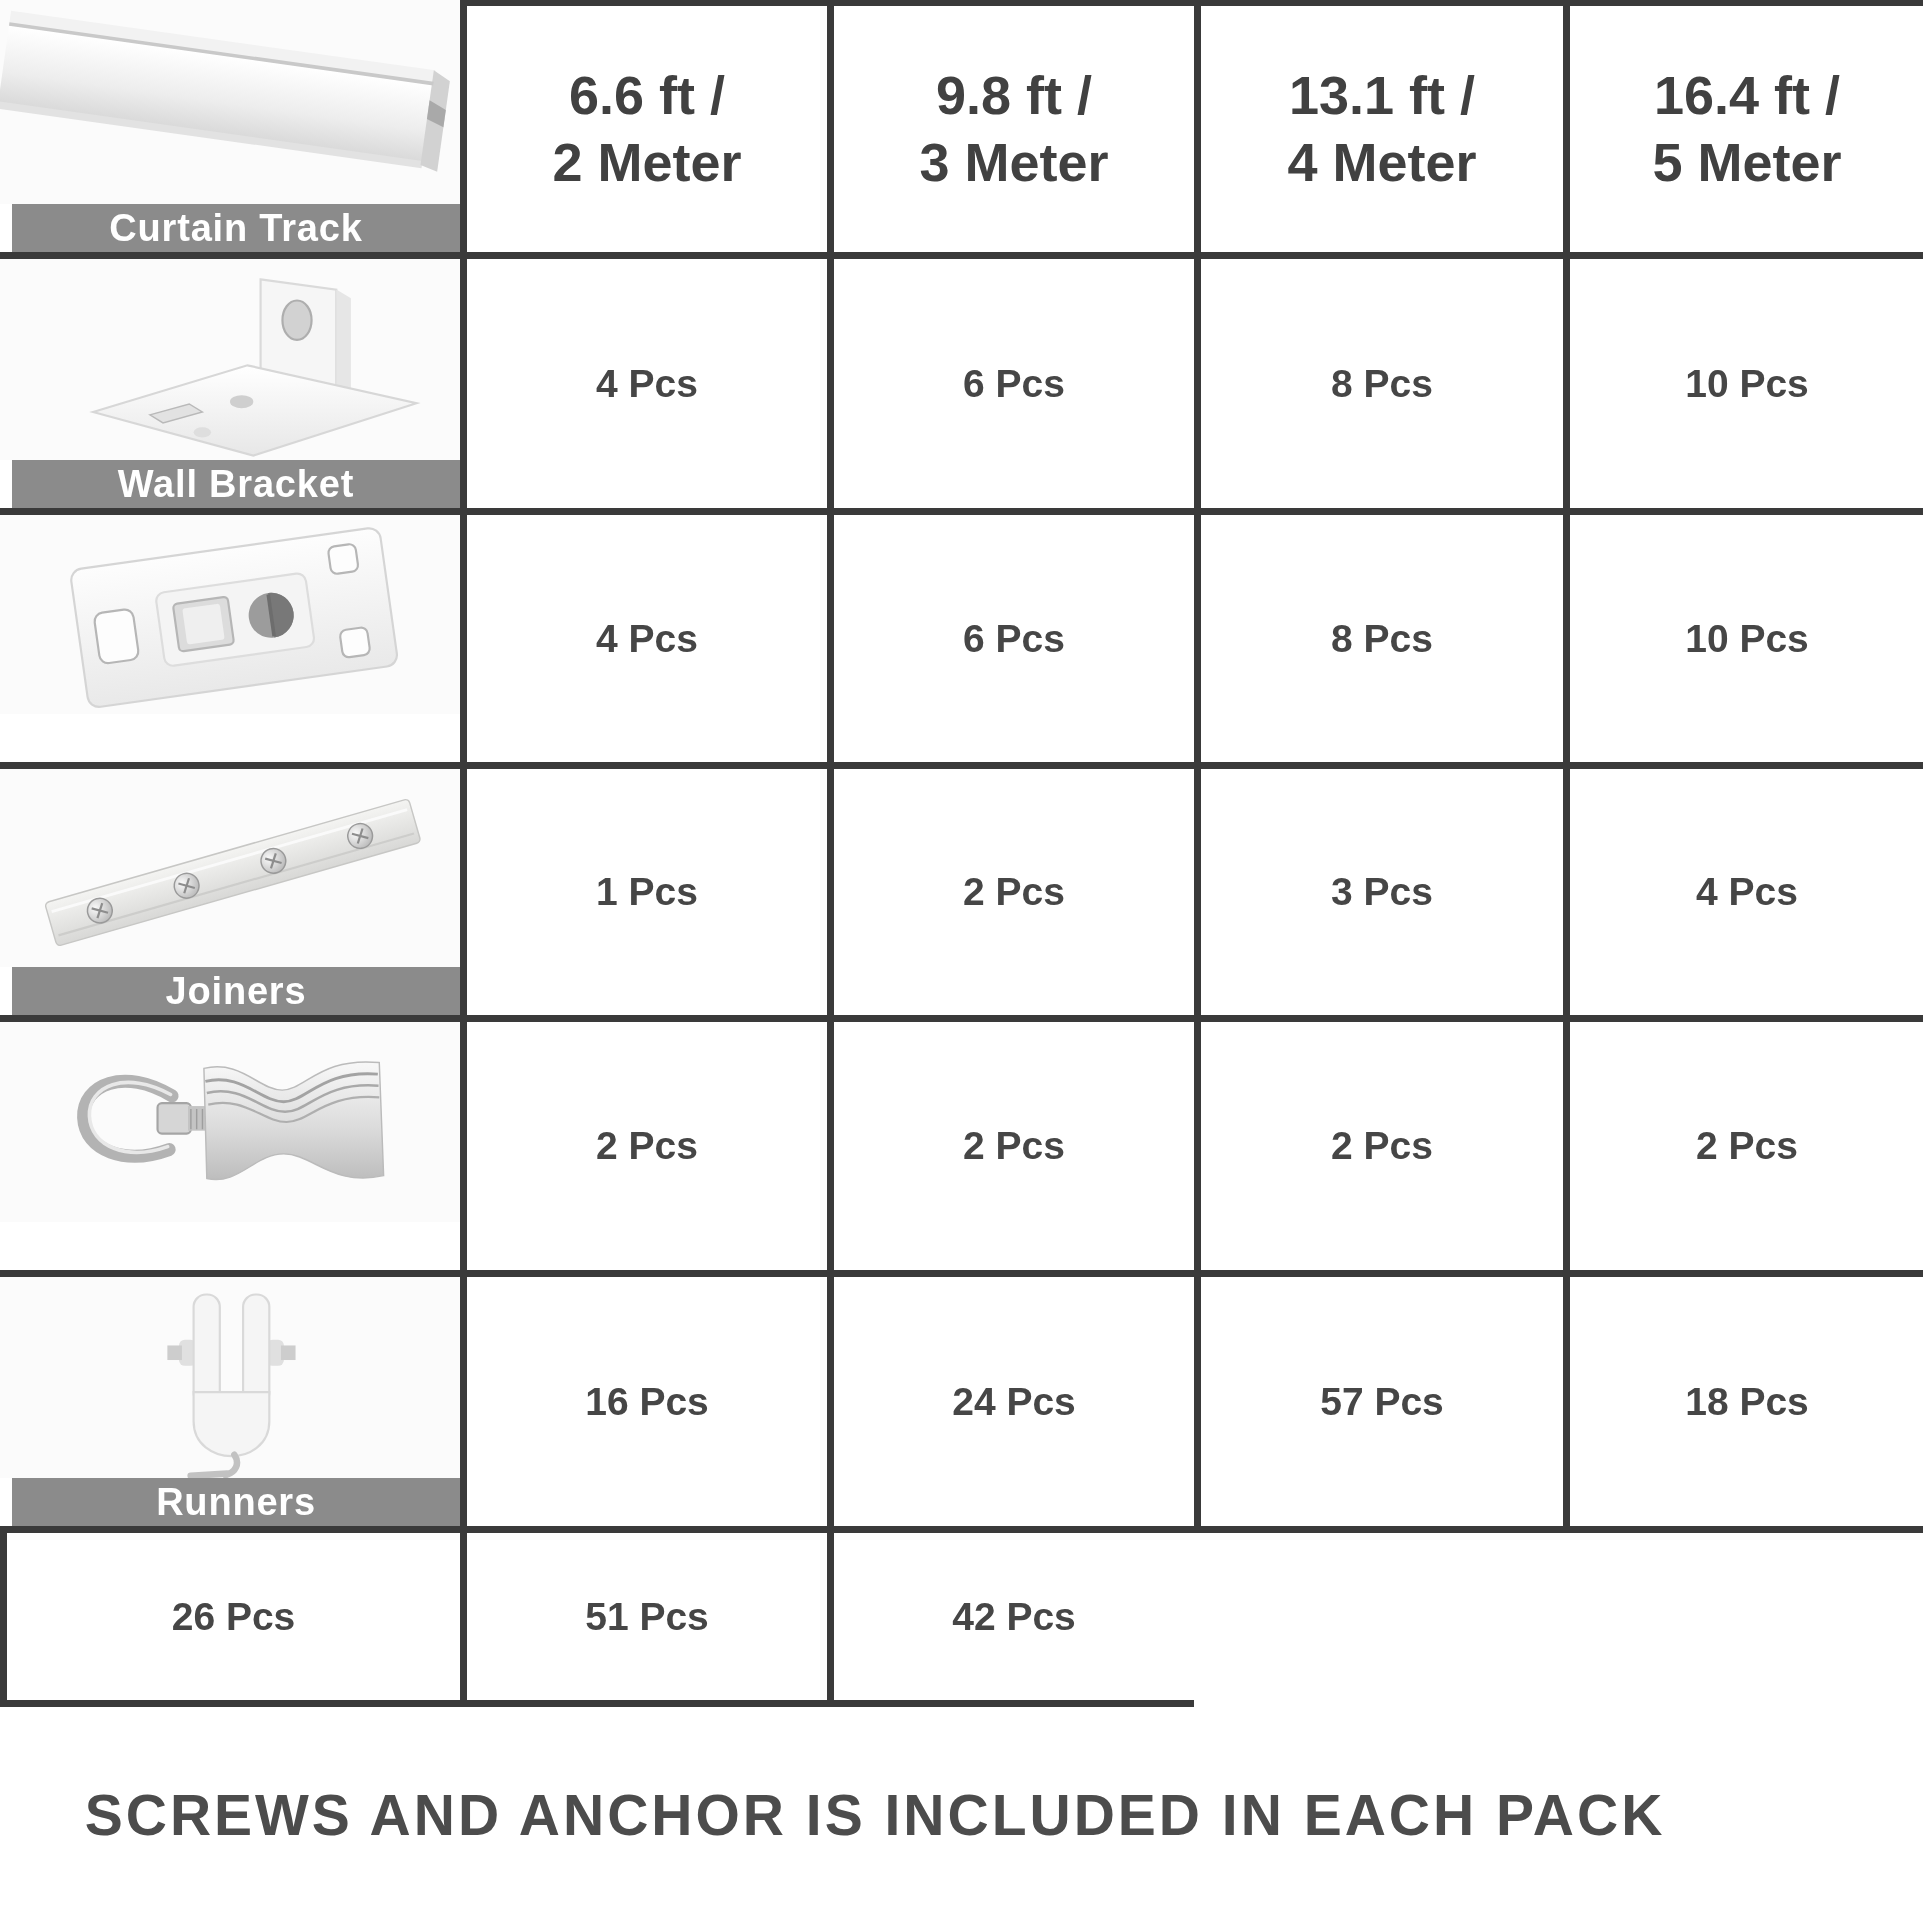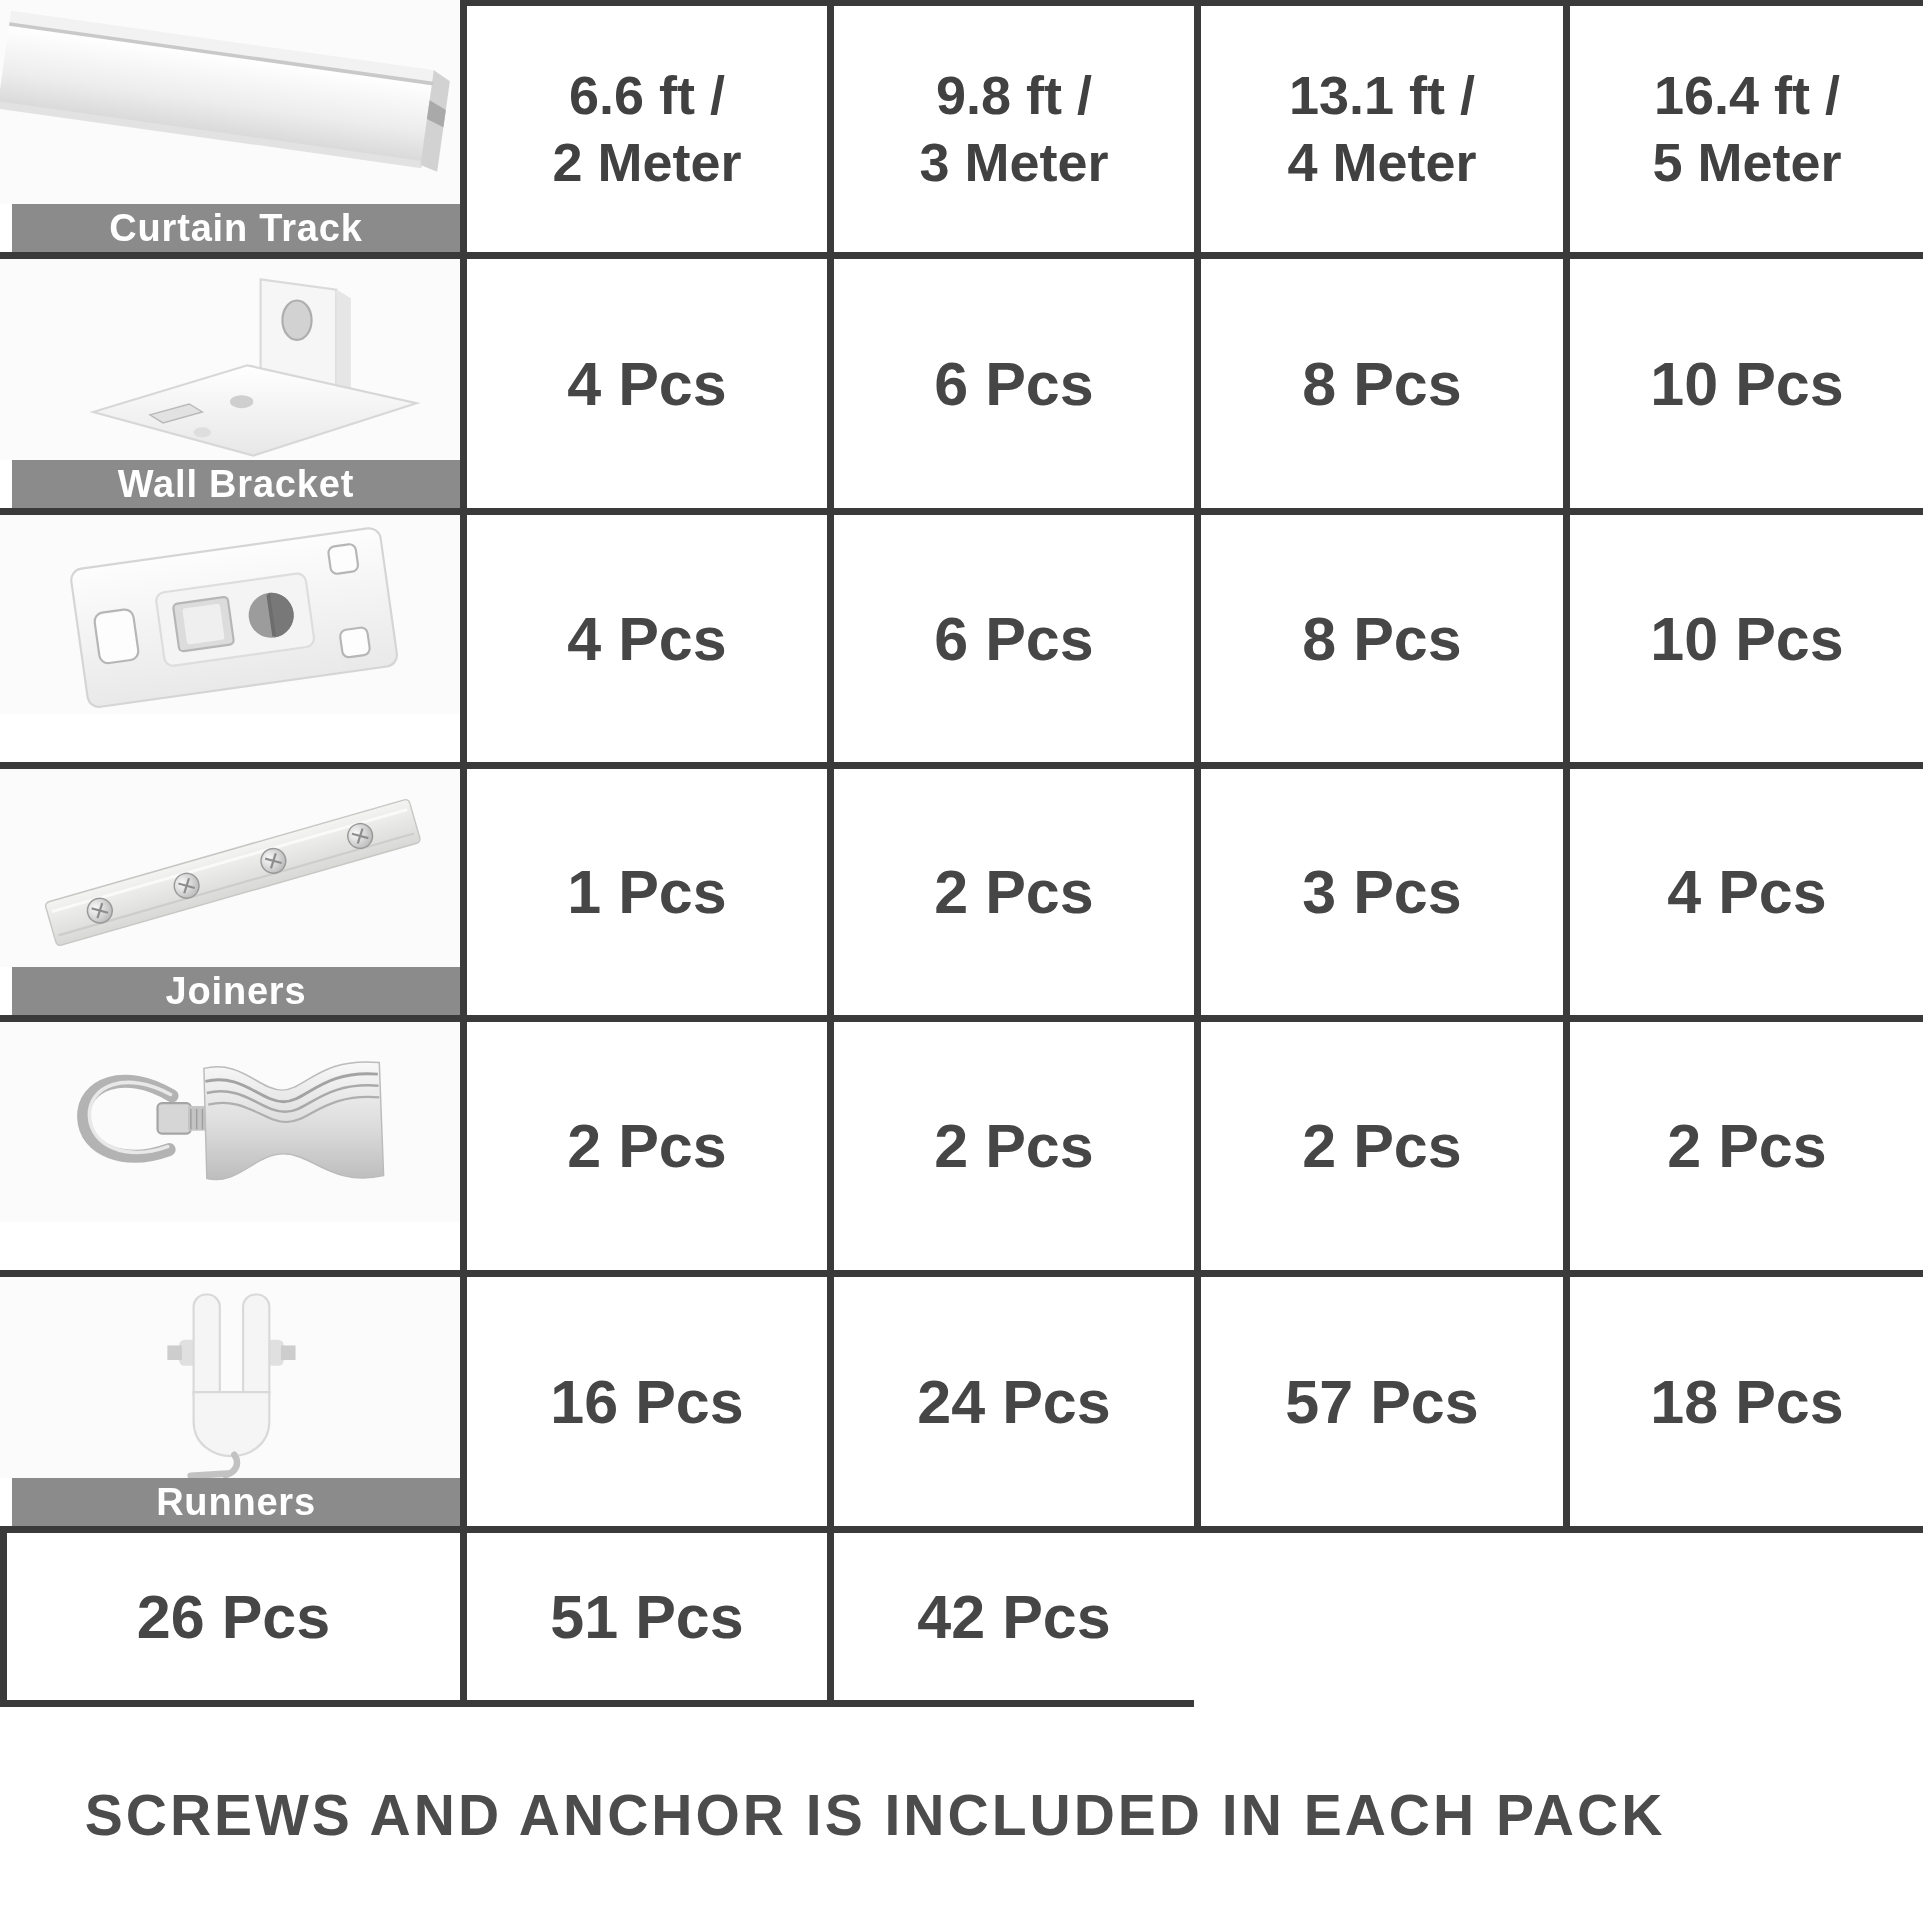--- a/index.html
+++ b/index.html
@@ -9,21 +9,21 @@
   }
   html,body{margin:0;padding:0;background:#ffffff;}
   body{width:1924px;height:1924px;overflow:hidden;
        font-family:"Liberation Sans", sans-serif;font-weight:700;}
   .grid{display:grid;width:1924px;height:1706px;
         grid-template-columns:460px 367px 367px 369px 361px;
         grid-template-rows:259px 256px 254px 253px 255px 256px 174px;}
   .cell{box-sizing:border-box;background:#ffffff;}
   .vcell{border-left:7.5px solid var(--line);border-bottom:7.5px solid var(--line);
          display:flex;align-items:center;justify-content:center;
-         font-size:61px;color:var(--txt);}
+         font-size:39px;color:var(--txt);}
   .hcell{border-left:7.5px solid var(--line);border-bottom:7.5px solid var(--line);
          border-top:6.8px solid var(--line);
          display:flex;flex-direction:column;align-items:center;justify-content:center;
          font-size:54px;line-height:1.25;color:#414141;text-align:center;}
   .pcell{border-bottom:7.5px solid var(--line);position:relative;overflow:hidden;}
   .photo{position:absolute;left:0;right:0;top:0;bottom:48px;
          display:flex;align-items:center;justify-content:center;background:#fbfbfb;}
   .photo svg{width:100%;height:100%;display:block;}
   .photo.gray{background:#f1f1f1;}
   .bar{position:absolute;left:12px;right:0;bottom:0;height:48px;background:var(--bar);

